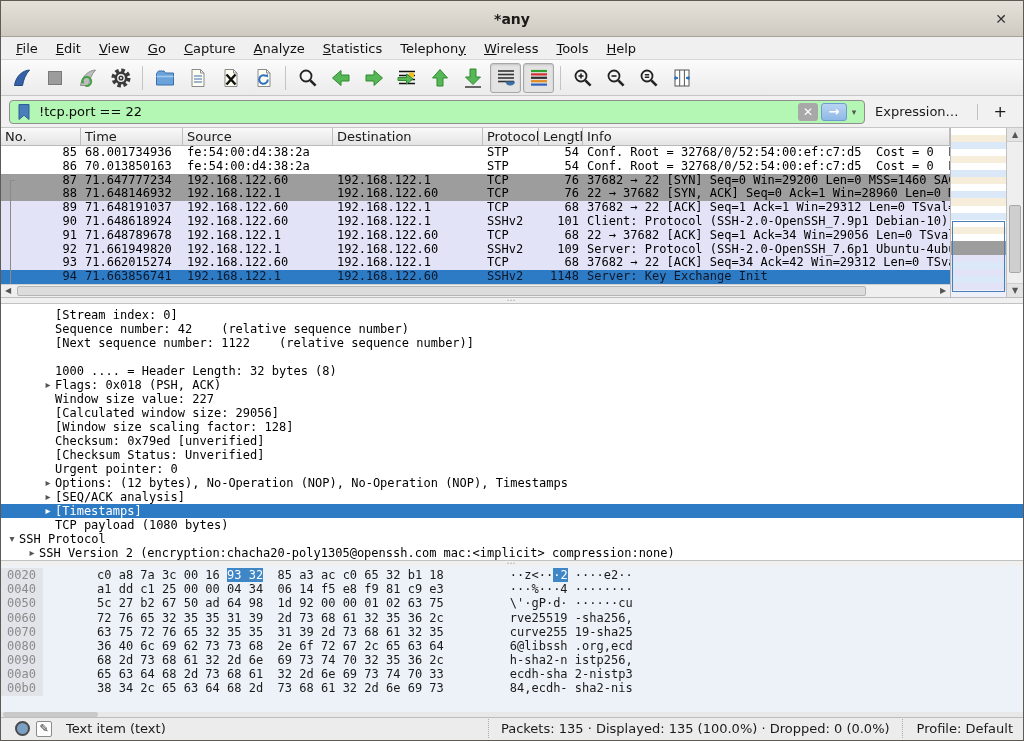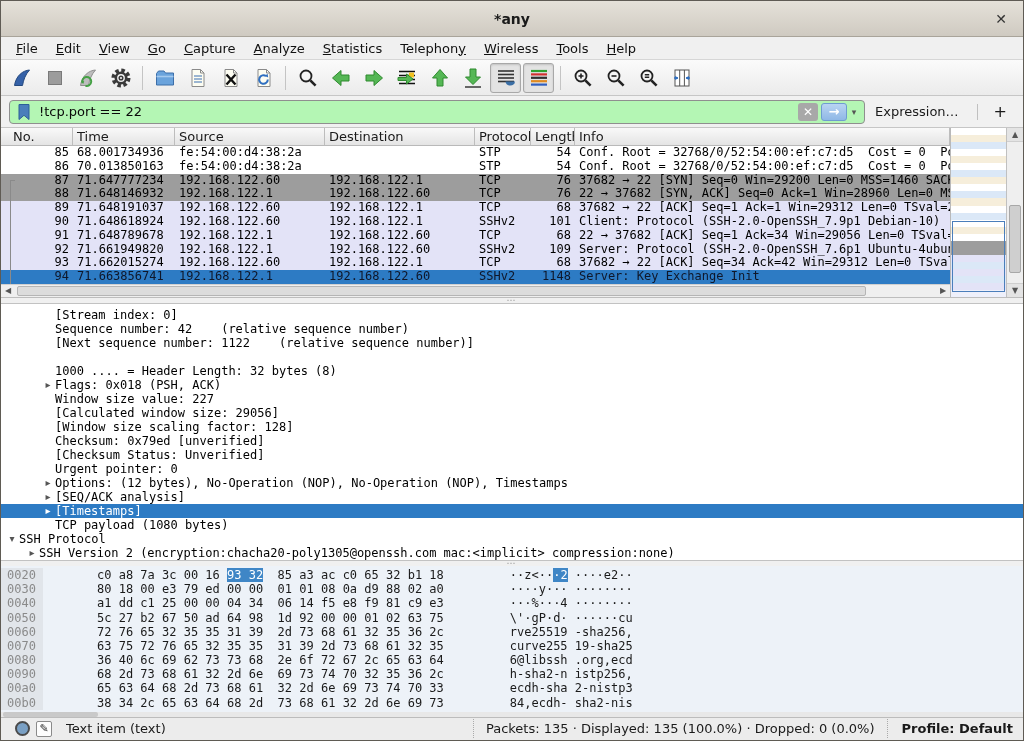--- a/index.html
+++ b/index.html
@@ -46,21 +46,21 @@
   
   .plist{flex:0 0 169px;display:flex;flex-direction:column;background:#fff;border-bottom:1px solid #bdbdbd;}
   .plist-main{flex:1;display:flex;overflow:hidden;}
   .plist-table{flex:1;display:flex;flex-direction:column;overflow:hidden;}
   .phead{height:18px;flex:0 0 18px;display:flex;background:linear-gradient(#f9f9f9,#e4e4e4);
     border-bottom:1px solid #b9b9b9;font-size:13px;color:#1a1a1a;}
   .phead .hc{border-right:1px solid #bdbdbd;padding:0 4px;white-space:nowrap;overflow:hidden;display:flex;align-items:center;}
   .prow{height:13.8px;flex:0 0 13.8px;display:flex;font-family:"DejaVu Sans Mono",monospace;
     font-size:12px;line-height:13.8px;white-space:pre;overflow:hidden;position:relative;color:#000;}
   .prow .c{padding:0 4px;overflow:hidden;flex-shrink:0;}
-  .c-no{width:64px;text-align:right;margin-left:8px;}
+  .c-no{width:80px;text-align:right;}
   .c-time{width:102px;}
   .c-src{width:150px;}
   .c-dst{width:150px;}
   .c-proto{width:56px;}
   .c-len{width:44px;text-align:right;}
   .c-info{flex:1;width:auto !important;}
   .prow.gray{background:#9d9d9d;}
   .prow.lav{background:#e3e3f7;}
   .prow.sel{background:#2d7bc4;color:#0f172a;}
   .prow.rel::before{content:"";position:absolute;left:9px;top:0;bottom:0;width:1px;background:#8a8a8a;}
@@ -102,21 +102,21 @@
   .hexscroll{height:5px;flex:0 0 5px;background:#e8e8e8;position:relative;}
   .hexscroll .hs2{position:absolute;left:2px;top:0;bottom:0;width:95px;background:#c9c9c9;border-radius:2px;}
   
   .statusbar{flex:1;background:#ececec;border-top:1px solid #bcbcbc;display:flex;align-items:center;
     font-size:13px;color:#1a1a1a;padding:0 6px;}
   .expert-dot{width:15px;height:15px;border-radius:50%;background:#7aa0c4;border:2px solid #4a4a4a;margin:0 6px 0 8px;}
   .comment-icon{width:16px;height:16px;background:#fdfdfd;border:1px solid #8a8a8a;border-radius:2px;
     display:flex;align-items:center;justify-content:center;font-size:11px;color:#333;margin-right:14px;}
   .status-left{flex:1;white-space:nowrap;overflow:hidden;}
   .status-mid{white-space:nowrap;border-left:1px dotted #aaa;border-right:1px dotted #aaa;padding:2px 12px;}
-  .status-right{white-space:nowrap;padding:0 4px 0 14px;font-weight:bold;}
+  .status-right{white-space:nowrap;padding:0 4px 0 14px;}
 </style>
 </head>
 <body>
 
 <div class="window">
 
   <div class="titlebar">
     <div class="title">*any</div>
     <div class="closebtn">✕</div>
   </div>
@@ -442,21 +442,20 @@
       <div class="dline ind0"><span class="exp">▾</span><span>SSH Protocol</span></div>
       <div class="dline ind1"><span class="exp">▸</span><span>SSH Version 2 (encryption:chacha20-poly1305@openssh.com mac:&lt;implicit&gt; compression:none)</span></div>
     </div>
 
   <div class="splitter">
       <span class="dots">⋯</span>
     </div>
 
   <div class="hexpane">
       <div class="hrow"><span class="hoff">0020</span><span class="hbytes"><span>c0 a8 7a 3c 00 16 </span><span class="hl">93 32</span><span>  85 a3 ac c0 65 32 b1 18</span></span><span class="hascii"><span>··z&lt;··</span><span class="hl">·2</span><span> ····e2··</span></span></div>
-      <div class="hrow"><span class="hoff">0030</span><span class="hbytes">80 18 00 e3 79 ed 00 00  01 01 08 0a d9 88 02 a0</span><span class="hascii">····y··· ········</span></div>
       <div class="hrow"><span class="hoff">0040</span><span class="hbytes">a1 dd c1 25 00 00 04 34  06 14 f5 e8 f9 81 c9 e3</span><span class="hascii">···%···4 ········</span></div>
       <div class="hrow"><span class="hoff">0050</span><span class="hbytes">5c 27 b2 67 50 ad 64 98  1d 92 00 00 01 02 63 75</span><span class="hascii">\'·gP·d· ······cu</span></div>
       <div class="hrow"><span class="hoff">0060</span><span class="hbytes">72 76 65 32 35 35 31 39  2d 73 68 61 32 35 36 2c</span><span class="hascii">rve25519 -sha256,</span></div>
       <div class="hrow"><span class="hoff">0070</span><span class="hbytes">63 75 72 76 65 32 35 35  31 39 2d 73 68 61 32 35</span><span class="hascii">curve255 19-sha25</span></div>
       <div class="hrow"><span class="hoff">0080</span><span class="hbytes">36 40 6c 69 62 73 73 68  2e 6f 72 67 2c 65 63 64</span><span class="hascii">6@libssh .org,ecd</span></div>
       <div class="hrow"><span class="hoff">0090</span><span class="hbytes">68 2d 73 68 61 32 2d 6e  69 73 74 70 32 35 36 2c</span><span class="hascii">h-sha2-n istp256,</span></div>
       <div class="hrow"><span class="hoff">00a0</span><span class="hbytes">65 63 64 68 2d 73 68 61  32 2d 6e 69 73 74 70 33</span><span class="hascii">ecdh-sha 2-nistp3</span></div>
       <div class="hrow"><span class="hoff">00b0</span><span class="hbytes">38 34 2c 65 63 64 68 2d  73 68 61 32 2d 6e 69 73</span><span class="hascii">84,ecdh- sha2-nis</span></div>
     </div>
   <div class="hexscroll">

